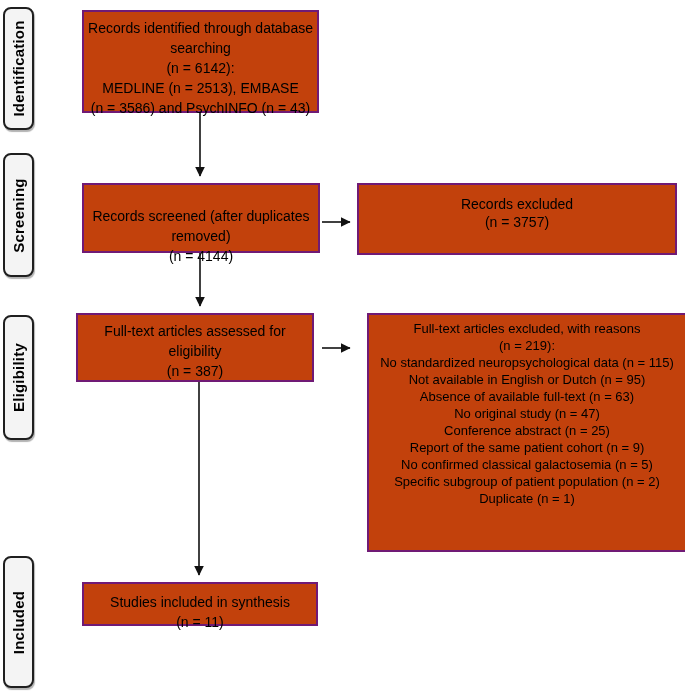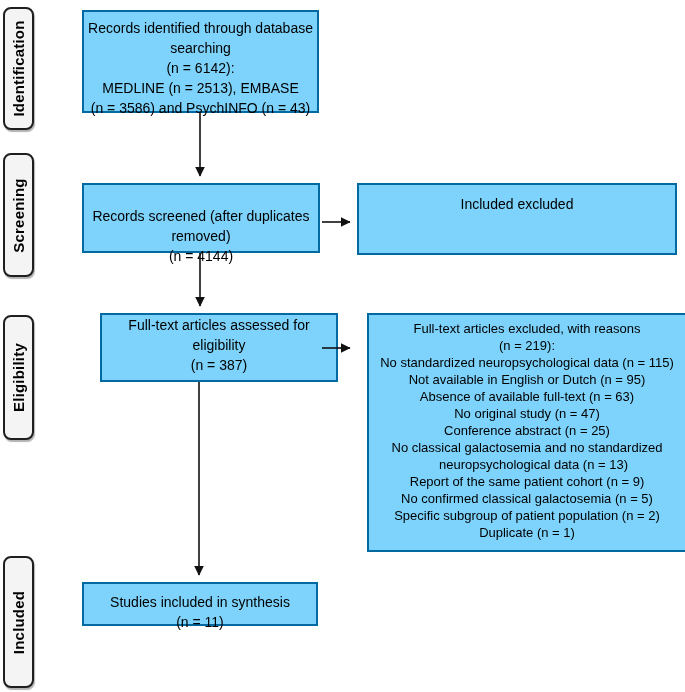--- a/index.html
+++ b/index.html
@@ -30,32 +30,32 @@
   .stage .vtext {
     transform: rotate(-90deg);
     white-space: nowrap;
     font-weight: bold;
     font-size: 15px;
     letter-spacing: 0.2px;
     color: #000000;
   }
   .node {
     position: absolute;
-    background: #7dd3fc;
-    border: 2px solid #0369a1;
+    background: #c2410c;
+    border: 2px solid #701a75;
     box-sizing: border-box;
     font-size: 14px;
     line-height: 20px;
     text-align: center;
   }
   .node .line { white-space: nowrap; }
   #box-identified        { left: 82px;  top: 10px;  width: 237px; height: 103px; padding-top: 6px; }
   #box-screened          { left: 82px;  top: 183px; width: 238px; height: 70px;  padding-top: 21px; }
   #box-records-excluded  { left: 357px; top: 183px; width: 320px; height: 72px;  padding-top: 10px; line-height: 18px; }
-  #box-fulltext-assessed { left: 100px;  top: 313px; width: 238px; height: 69px;  }
+  #box-fulltext-assessed { left: 76px;  top: 313px; width: 238px; height: 69px;  padding-top: 6px; }
   #box-included          { left: 82px;  top: 582px; width: 236px; height: 44px;  padding-top: 8px; }
   #box-fulltext-excluded {
     left: 351px; top: 313px; width: 320px; height: 239px;
     padding: 5px 6px 4px 6px;
     font-size: 13px;
     line-height: 17px;
     text-align: left;
     margin-left: 16px;
   }
   #box-fulltext-excluded .hdr { text-align: center; white-space: nowrap; }
@@ -98,41 +98,41 @@
       <div class="line">(n = 3586) and PsychINFO (n = 43)</div>
     </div>
 
   <div class="node" id="box-screened">
       <div class="line">Records screened (after duplicates</div>
       <div class="line">removed)</div>
       <div class="line">(n = 4144)</div>
     </div>
 
   <div class="node" id="box-records-excluded">
-      <div class="line">Included excluded</div>
+      <div class="line">Records excluded</div>
+      <div class="line">(n = 3757)</div>
     </div>
 
   <div class="node" id="box-fulltext-assessed">
       <div class="line">Full-text articles assessed for</div>
       <div class="line">eligibility</div>
       <div class="line">(n = 387)</div>
     </div>
 
   <div class="node" id="box-fulltext-excluded">
     <div>
         <div class="hdr">Full-text articles excluded, with reasons</div>
         <div class="hdr">(n = 219):</div>
       </div>
     <div>
         <div class="reason">No standardized neuropsychological data (n = 115)</div>
         <div class="reason">Not available in English or Dutch (n = 95)</div>
         <div class="reason">Absence of available full-text (n = 63)</div>
         <div class="reason">No original study (n = 47)</div>
         <div class="reason">Conference abstract (n = 25)</div>
-        <div class="reason">No classical galactosemia and no standardized neuropsychological data (n = 13)</div>
         <div class="reason">Report of the same patient cohort (n = 9)</div>
         <div class="reason">No confirmed classical galactosemia (n = 5)</div>
         <div class="reason">Specific subgroup of patient population (n = 2)</div>
         <div class="reason">Duplicate (n = 1)</div>
       </div>
   </div>
 
   <div class="node" id="box-included">
       <div class="line">Studies included in synthesis</div>
       <div class="line">(n = 11)</div>

